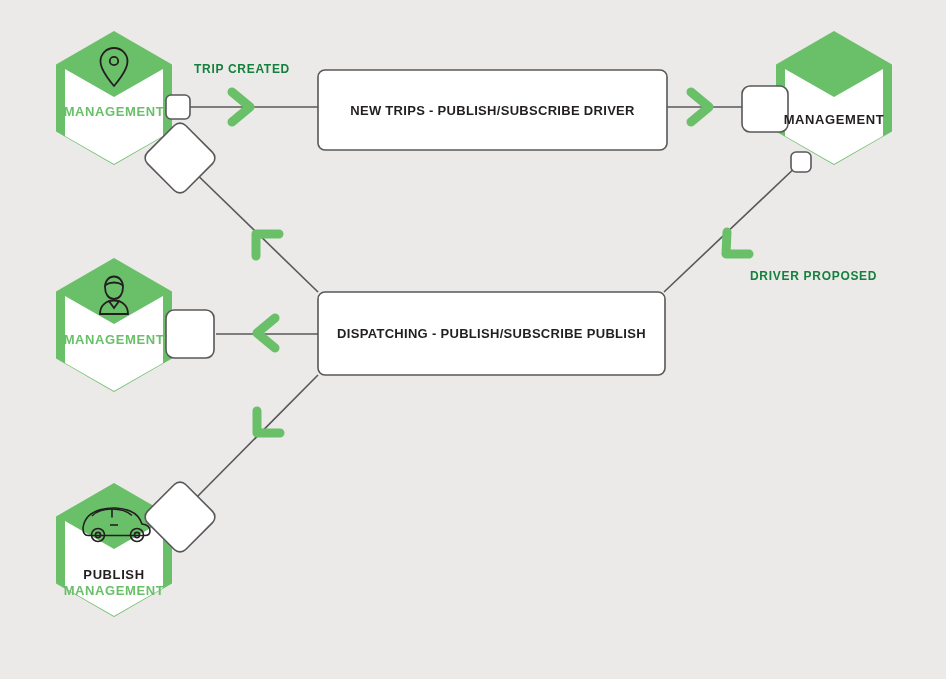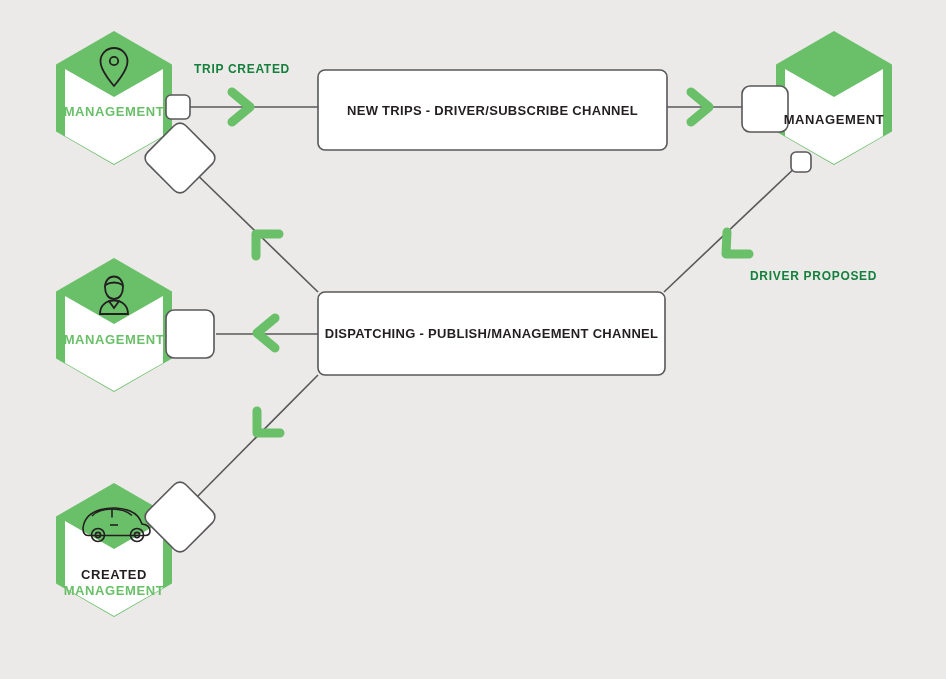--- a/index.html
+++ b/index.html
@@ -161,29 +161,29 @@
 
   <div class="node-label" style="left:34px; top:104px; width:160px;">
     <div class="node-sub">MANAGEMENT</div>
   </div>
 
   <div class="node-label" style="left:34px; top:332px; width:160px;">
     <div class="node-sub">MANAGEMENT</div>
   </div>
 
   <div class="node-label" style="left:34px; top:567px; width:160px;">
-    <div class="node-title">CREATED</div>
+    <div class="node-title">PUBLISH</div>
     <div class="node-sub">MANAGEMENT</div>
   </div>
 
   <div class="node-label" style="left:754px; top:112px; width:160px;">
     <div class="node-title">MANAGEMENT</div>
   </div>
 
-  <div class="channel-label" style="left:318px; top:103px; width:349px;">NEW TRIPS - DRIVER/SUBSCRIBE CHANNEL</div>
+  <div class="channel-label" style="left:318px; top:103px; width:349px;">NEW TRIPS - PUBLISH/SUBSCRIBE DRIVER</div>
 
-  <div class="channel-label" style="left:318px; top:326px; width:347px;">DISPATCHING - PUBLISH/MANAGEMENT CHANNEL</div>
+  <div class="channel-label" style="left:318px; top:326px; width:347px;">DISPATCHING - PUBLISH/SUBSCRIBE PUBLISH</div>
 
   <div class="edge-label" style="left:194px; top:62px;">TRIP CREATED</div>
 
   <div class="edge-label" style="left:750px; top:269px;">DRIVER PROPOSED</div>
 
 </div>
 
 </body></html>

